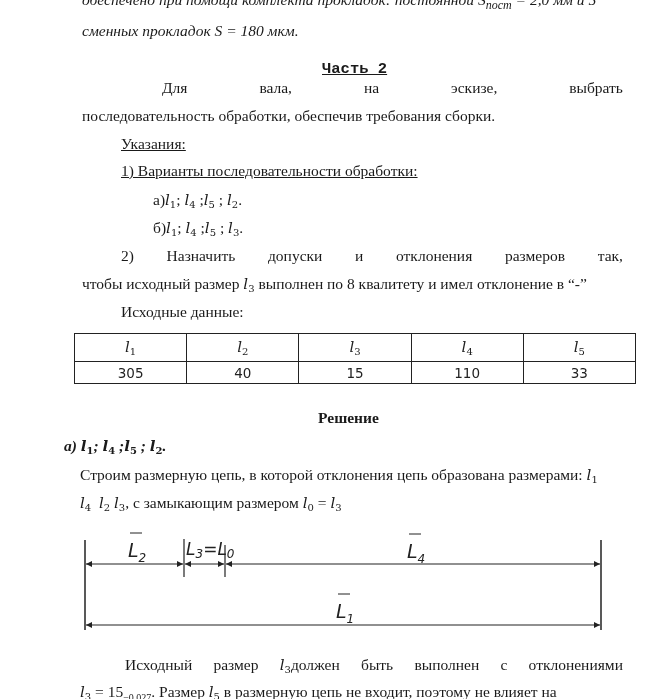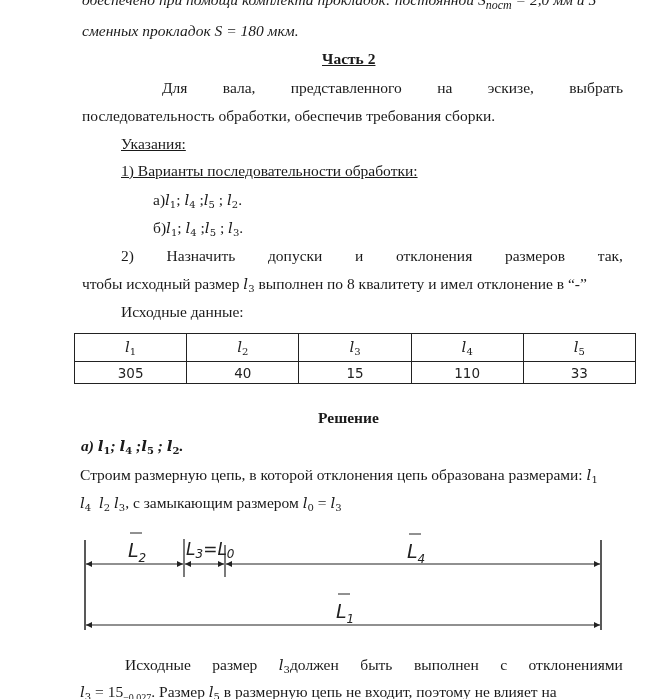--- a/index.html
+++ b/index.html
@@ -31,26 +31,25 @@
   .sketch-sub { font-size: 12px; }
 </style>
 </head>
 <body>
 
 <div class="line it" style="left:82px; top:-9px;">
   <span>обеспечено при помощи комплекта прокладок: постоянной </span><span><span>S</span><sub style="font-size:12px">пост</sub></span><span> = 2,0 мм и 5</span>
 </div>
 <div class="line it" style="left:82px; top:22px;">сменных прокладок S = 180 мкм.</div>
 
-<div class="line bold u" style="left:322px; top:50px;">Часть 2</div>
+<div class="line bold u" style="left:322px; top:60px;font-family:Liberation Mono, monospace;">Часть 2</div>
 
 <div class="line justify" style="left:162px; top:79px; width:461px;" id="task-words">
     <span>Для</span>
     <span>вала,</span>
-    <span>представленного</span>
     <span>на</span>
     <span>эскизе,</span>
     <span>выбрать</span>
   </div>
 <div class="line" style="left:82px; top:107px;">последовательность обработки, обеспечив требования сборки.</div>
 
 <div class="line u" style="left:121px; top:135px;">Указания:</div>
 <div class="line" style="left:121px; top:162px;text-decoration:underline;">1) Варианты последовательности обработки:</div>
 
 <div class="line" style="left:153px; top:191px;text-align:right;">
@@ -87,21 +86,21 @@
         <td>305</td>
         <td>40</td>
         <td>15</td>
         <td>110</td>
         <td>33</td>
       </tr>
 </tbody>
   </table>
 
 <div class="line bold" style="left:318px; top:409px;">Решение</div>
-<div class="line bold it" style="left:81px; top:437px;">
+<div class="line bold it" style="left:64px; top:437px;">
   <span>а) </span><span id="case-a-seq"><span class="var">l<sub>1</sub></span><span>; </span><span class="var">l<sub>4</sub></span><span> ;</span><span class="var">l<sub>5</sub></span><span> ; </span><span class="var">l<sub>2</sub></span><span>.</span></span>
 </div>
 <div class="line" style="left:80px; top:466px;">
   <span>Строим размерную цепь, в которой отклонения цепь образована размерами: </span><span class="var">l<sub>1</sub></span>
 </div>
 <div class="line" style="left:80px; top:494px;">
   <span class="var">l<sub>4</sub></span>&nbsp; <span class="var">l<sub>2</sub></span> <span class="var">l<sub>3</sub></span><span>, с замыкающим размером </span><span class="var">l<sub>0</sub></span><span> = </span><span class="var">l<sub>3</sub></span>
 </div>
 
 <svg class="chain" width="666" height="120" viewBox="0 0 666 120">
@@ -135,21 +134,21 @@
     <line x1="409" y1="9" x2="421" y2="9" stroke="#222" stroke-width="1"></line>
     <text class="sketch" x="407" y="33"><tspan>L</tspan><tspan class="sketch-sub" dy="5">4</tspan></text>
   </g>
   <g>
     <line x1="338" y1="69" x2="350" y2="69" stroke="#222" stroke-width="1"></line>
     <text class="sketch" x="336" y="93"><tspan>L</tspan><tspan class="sketch-sub" dy="5">1</tspan></text>
   </g>
 </svg>
 
 <div class="line justify" style="left:125px; top:656px; width:498px;" id="para-line1">
-    <span>Исходные</span>
+    <span>Исходный</span>
     <span>размер</span>
     <span><span class="var">l<sub>3</sub></span>должен</span>
     <span>быть</span>
     <span>выполнен</span>
     <span>с</span>
     <span>отклонениями</span>
   </div>
 <div class="line" style="left:80px; top:683px;">
   <span class="var">l<sub>3</sub></span><span> = 15</span><sub style="font-size:10px">−0,027</sub><span>. Размер </span><span class="var">l<sub>5</sub></span><span> в размерную цепь не входит, поэтому  не влияет на</span>
 </div>

